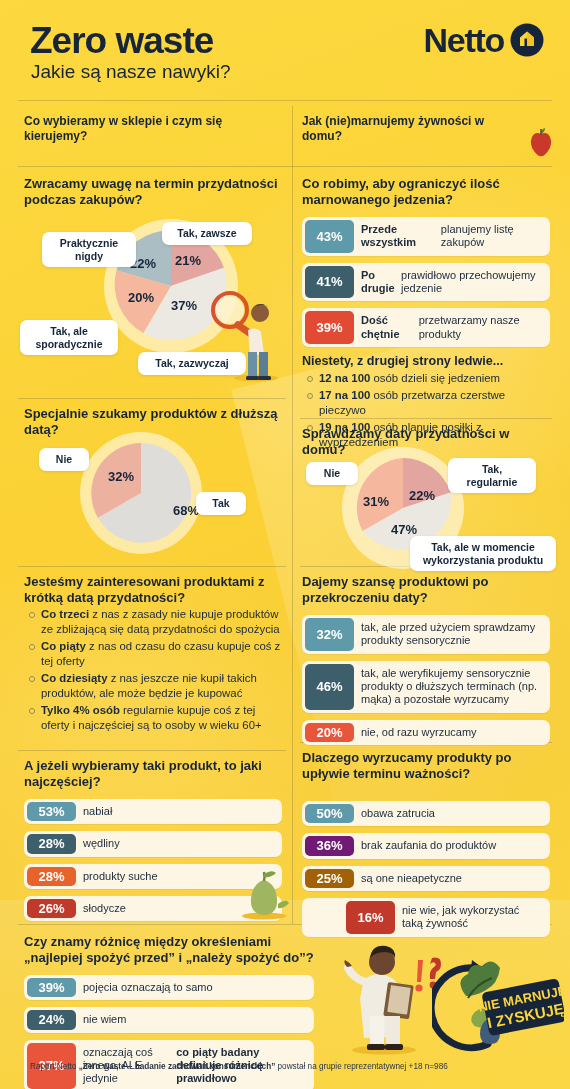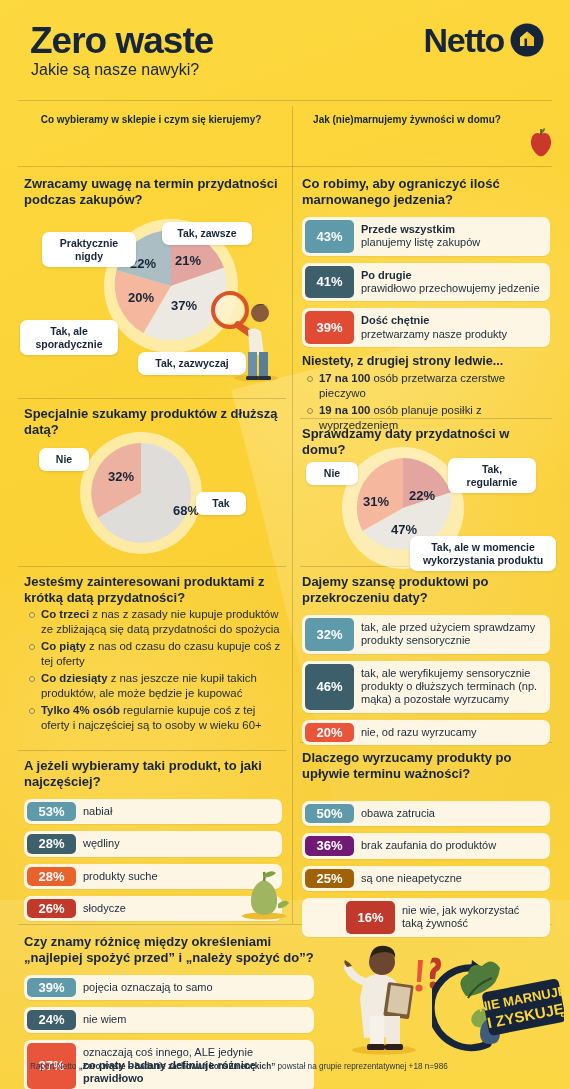--- a/index.html
+++ b/index.html
@@ -22,40 +22,40 @@
        transform:rotate(-14deg);}
   .sw2{left:-120px;top:640px;width:430px;height:420px;
        background:radial-gradient(ellipse at 60% 40%, rgba(253,216,84,0.55), rgba(255,255,255,0) 62%);}
   .sw3{left:0px;top:900px;width:570px;height:200px;
        background:linear-gradient(180deg, rgba(255,255,255,0.12), rgba(255,255,255,0.02));}
 
   
   .header{position:absolute;left:0;top:0;width:570px;height:98px;}
   .h-title{position:absolute;left:30px;top:22px;font-size:37px;font-weight:bold;
            letter-spacing:-1px;color:#16253a;line-height:1;}
-  .h-sub{position:absolute;left:31px;top:62px;font-size:16px;color:#16253a;line-height:1;}
+  .h-sub{position:absolute;left:31px;top:62px;font-size:19px;color:#16253a;line-height:1;}
   .netto{position:absolute;right:26px;top:23px;display:flex;align-items:center;gap:6px;}
   .netto-word{font-size:34px;font-weight:bold;color:#16253a;letter-spacing:-1.3px;line-height:1;}
   .netto-mark{width:34px;height:34px;}
 
   
   .hline{position:absolute;height:1px;background:rgba(20,32,46,0.18);}
   .vline{position:absolute;width:1px;background:rgba(20,32,46,0.18);}
 
   
-  .sect-title{font-size:10px;font-weight:bold;line-height:1.26;color:#16253a;text-align:center;}
+  .sect-title{font-size:12px;font-weight:bold;line-height:1.26;color:#16253a;}
   .q-title{font-size:13px;font-weight:bold;line-height:1.26;color:#16253a;}
   .col{position:absolute;}
 
   
   .statrow{display:flex;align-items:stretch;background:#fdf6e4;border-radius:7px;
            margin-bottom:7px;overflow:hidden;box-shadow:0 1px 0 rgba(0,0,0,0.05);}
   .statrow .pct{flex:0 0 auto;width:49px;display:flex;align-items:center;justify-content:center;
                 color:#fff;font-weight:bold;font-size:13px;border-radius:5px;margin:3px;}
-  .statrow .txt{display:flex;flex-direction:column;justify-content:flex-start;padding:6px 8px 6px 4px;
+  .statrow .txt{display:flex;flex-direction:row;justify-content:flex-start;padding:6px 8px 6px 4px;
                 font-size:11px;line-height:1.22;color:#1b2a3c;}
   .statrow .txt b{font-weight:bold;}
 
   
   .blead{font-size:12.6px;font-weight:bold;margin:4px 0 3px 0;color:#16253a;}
   ul.bl{list-style:none;margin:0;padding:0;}
   ul.bl li{position:relative;padding-left:17px;font-size:11.4px;line-height:1.32;margin-bottom:2px;color:#1b2a3c;}
   ul.bl li:before{content:"";position:absolute;left:5px;top:5px;width:4px;height:4px;border-radius:50%;
                   border:1px solid #9a8a46;background:#f6d96f;}
   ul.bl li b{font-weight:bold;}
@@ -234,20 +234,21 @@
         <div class="statrow">
           <div class="pct" style="background: rgb(225, 75, 52);">39%</div>
           <div class="txt">
             <b>Dość chętnie</b>
             <span>przetwarzamy nasze produkty</span>
           </div>
         </div>
       </div>
     <div class="blead">Niestety, z drugiej strony ledwie...</div>
     <ul class="bl">
+        <li><b>12 na 100</b> osób dzieli się jedzeniem</li>
         <li><b>17 na 100</b> osób przetwarza czerstwe pieczywo</li>
         <li><b>19 na 100</b> osób planuje posiłki z wyprzedzeniem</li>
       </ul>
   </div>
 
   <div class="col" style="left:302px;top:426px;width:248px;">
     <div class="q-title">Sprawdzamy daty przydatności w domu?</div>
   </div>
   <div class="pieholder" style="left:351px;top:456px;width:104px;height:104px;">
     <div class="piering" style="left:-9px;top:-9px;width:122px;height:122px;"></div>

